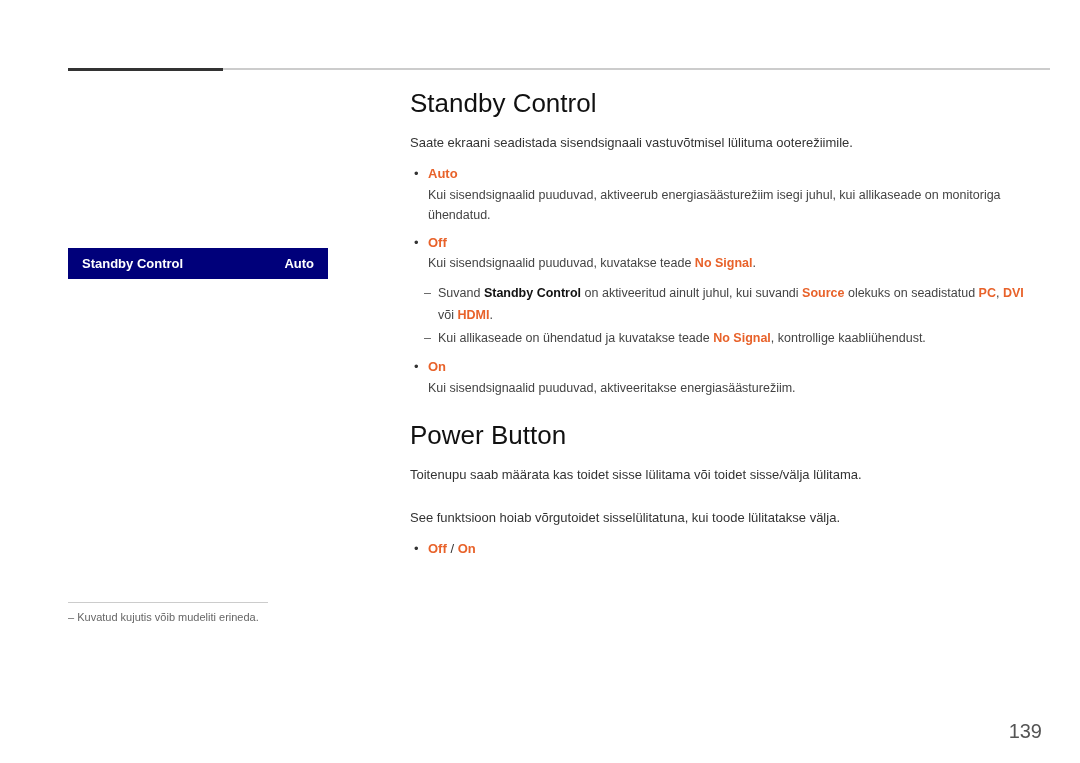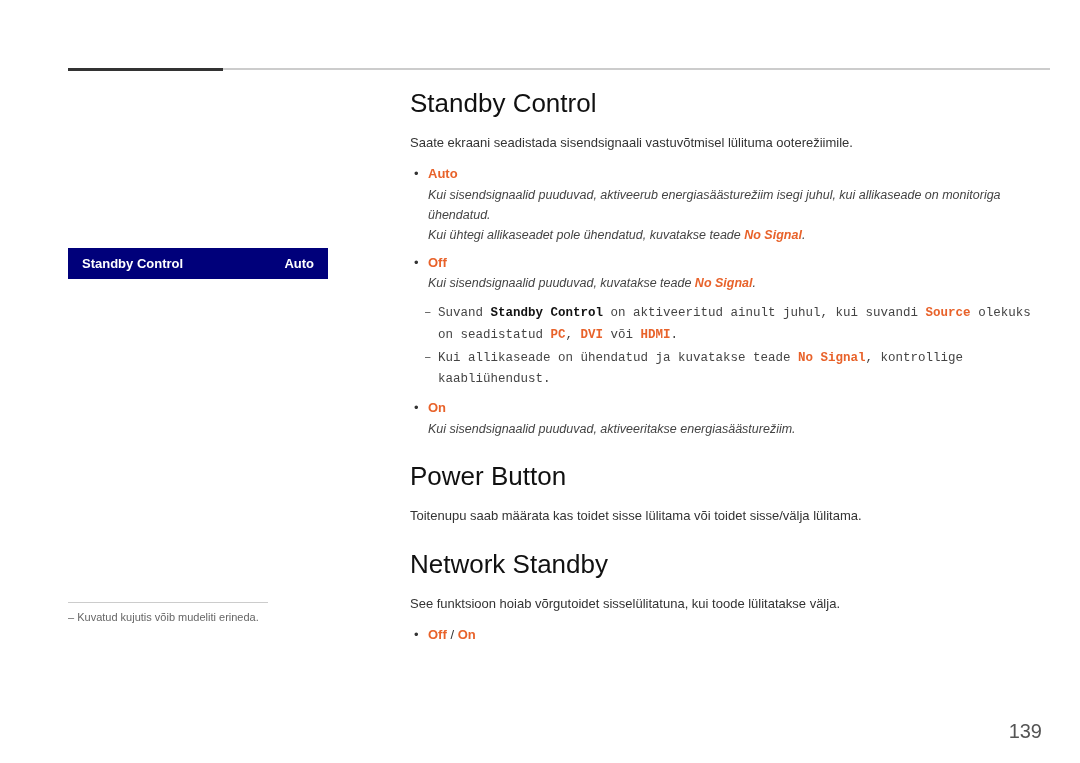--- a/index.html
+++ b/index.html
@@ -133,37 +133,35 @@
     .highlight-bold-blue {
       color: #111;
       font-weight: 700;
     }
 
     .sub-text {
       font-size: 12.5px;
       color: #444;
       line-height: 1.6;
       display: block;
-      font-style: italic;
     }
 
     .dash-list {
       list-style: none;
       padding-left: 10px;
       margin-bottom: 8px;
     }
 
     .dash-list > li {
       position: relative;
       padding-left: 18px;
       font-size: 12.5px;
       color: #444;
       line-height: 1.7;
       margin-bottom: 2px;
-      font-family: Liberation Mono, monospace;
     }
 
     .dash-list > li::before {
       content: '–';
       position: absolute;
       left: 4px;
       top: 0;
       color: #555;
     }
 
@@ -201,21 +199,20 @@
 
   <div>
     <div class="section-title">Standby Control</div>
     <div class="section-desc">Saate ekraani seadistada sisendsignaali vastuvõtmisel lülituma ooterežiimile.</div>
 
     <ul class="bullet-list">
 
       <li>
         <span class="bullet-label">Auto</span>
         <span class="sub-text">Kui sisendsignaalid puuduvad, aktiveerub energiasäästurežiim isegi juhul, kui allikaseade on monitoriga ühendatud.</span>
-        <span class="sub-text">Kui ühtegi allikaseadet pole ühendatud, kuvatakse teade <span class="highlight-orange">No Signal</span>.</span>
       </li>
 
       <li>
         <span class="bullet-label">Off</span>
         <span class="sub-text">Kui sisendsignaalid puuduvad, kuvatakse teade <span class="highlight-orange">No Signal</span>.</span>
       </li>
     </ul>
 
     <ul class="dash-list">
       <li>
@@ -234,21 +231,20 @@
       </li>
     </ul>
   </div>
 
   <div class="section-gap">
     <div class="section-title">Power Button</div>
     <div class="section-desc">Toitenupu saab määrata kas toidet sisse lülitama või toidet sisse/välja lülitama.</div>
   </div>
 
   <div class="section-gap">
-    <div class="section-title">Network Standby</div>
     <div class="section-desc">See funktsioon hoiab võrgutoidet sisselülitatuna, kui toode lülitatakse välja.</div>
     <ul class="bullet-list">
       <li>
         <span class="highlight-orange">Off</span><span> / </span><span class="highlight-orange">On</span>
       </li>
     </ul>
   </div>
 
 </div>
 

